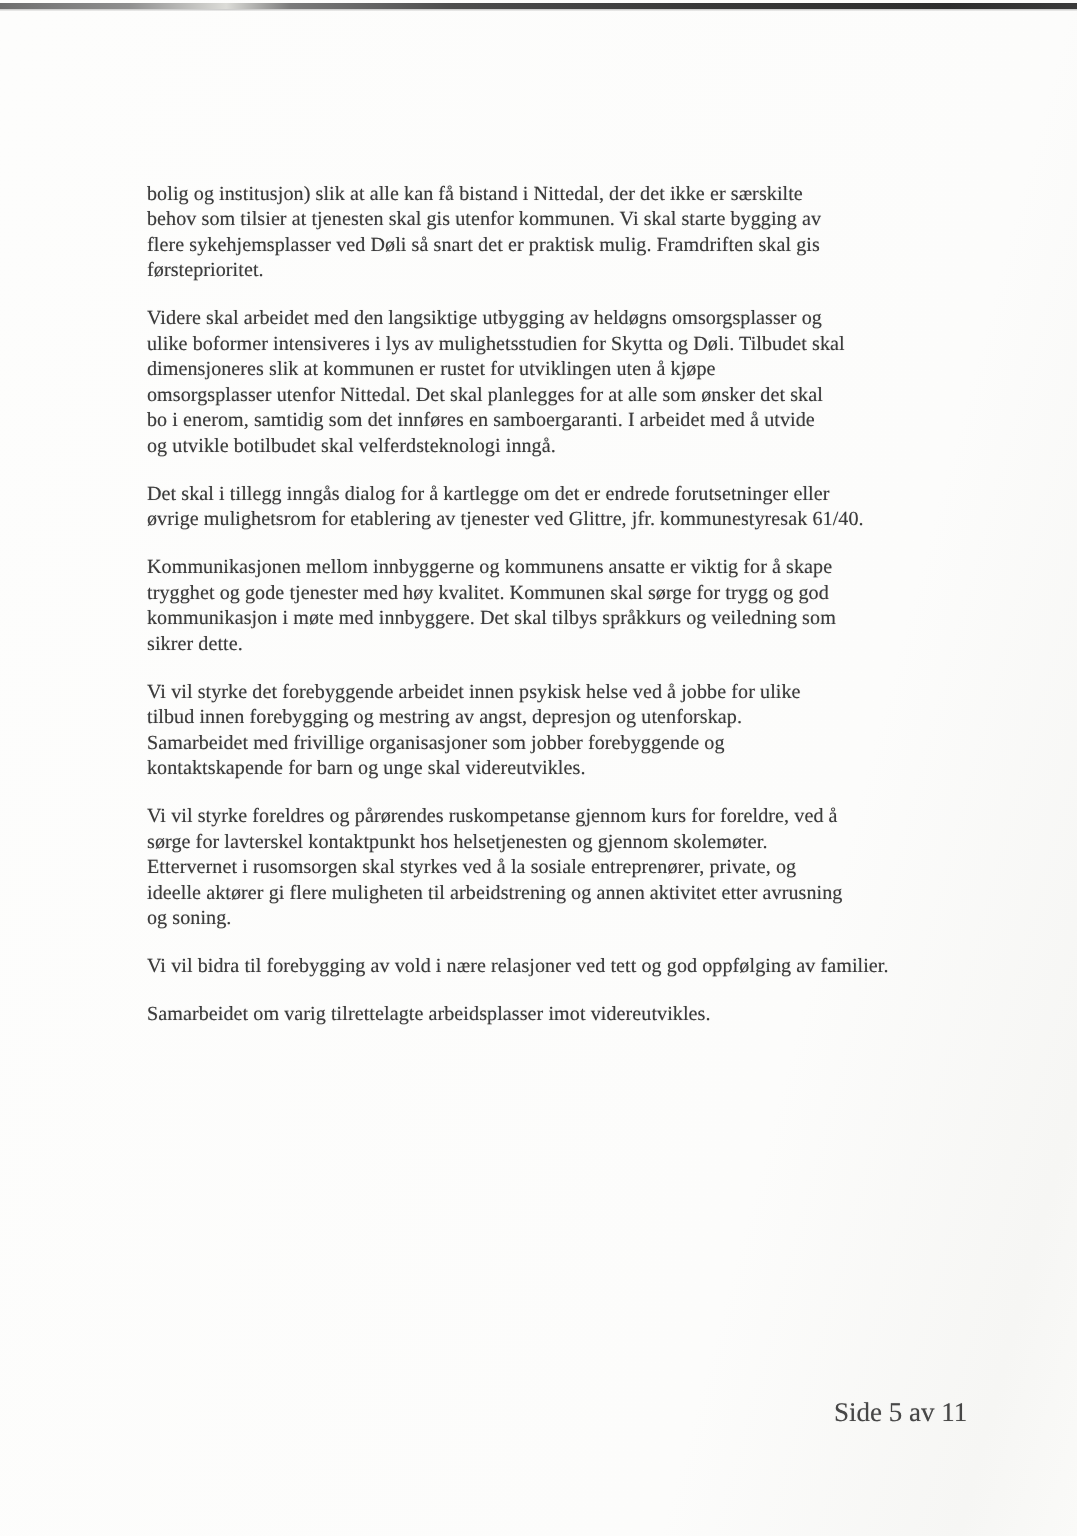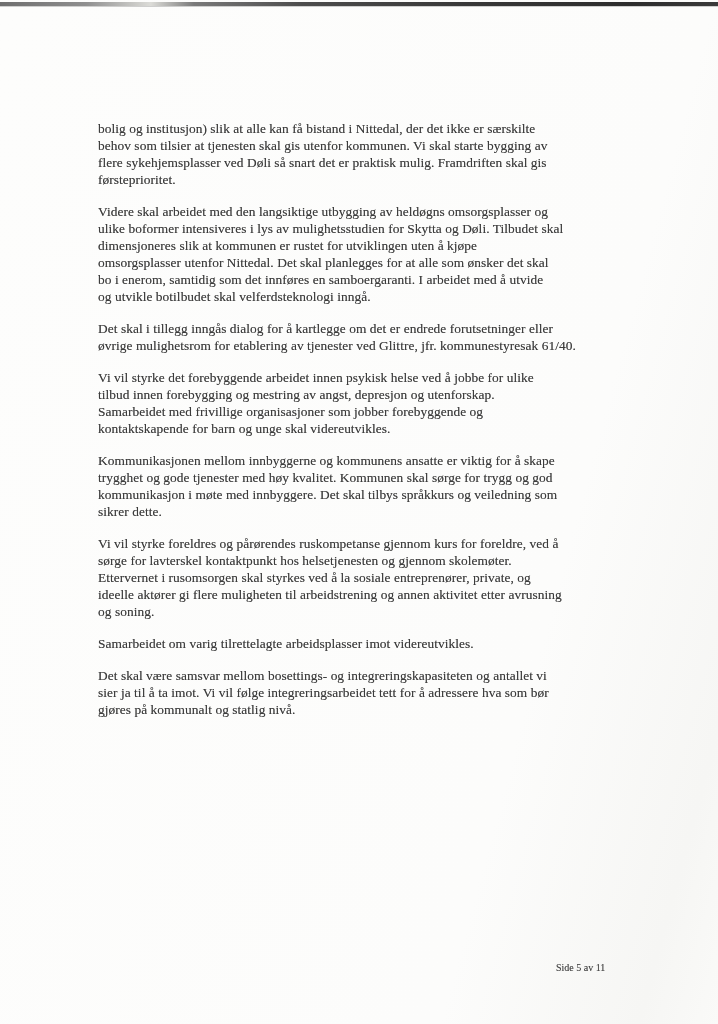--- a/index.html
+++ b/index.html
@@ -48,22 +48,22 @@
     font-size: 13.4px;
     line-height: 17px;
     color: #3c3c3c;
     white-space: pre;           
     letter-spacing: 0.05px;
     text-shadow: 0 0 0.5px rgba(70,70,70,0.55);  
   }
   .footer {
     position: absolute;
     left: 556px;
-    top: 959px;
-    font-size: 10px;
+    top: 933px;
+    font-size: 18px;
     line-height: 17px;
     color: #474747;
     text-shadow: 0 0 0.5px rgba(70,70,70,0.5);
   }
 </style>
 </head>
 <body>
 
 <div class="page">
   <div class="scan-edge-top"></div>
@@ -74,33 +74,31 @@
 flere sykehjemsplasser ved Døli så snart det er praktisk mulig. Framdriften skal gis
 førsteprioritet.</p>
     <p class="par">Videre skal arbeidet med den langsiktige utbygging av heldøgns omsorgsplasser og
 ulike boformer intensiveres i lys av mulighetsstudien for Skytta og Døli. Tilbudet skal
 dimensjoneres slik at kommunen er rustet for utviklingen uten å kjøpe
 omsorgsplasser utenfor Nittedal. Det skal planlegges for at alle som ønsker det skal
 bo i enerom, samtidig som det innføres en samboergaranti. I arbeidet med å utvide
 og utvikle botilbudet skal velferdsteknologi inngå.</p>
     <p class="par">Det skal i tillegg inngås dialog for å kartlegge om det er endrede forutsetninger eller
 øvrige mulighetsrom for etablering av tjenester ved Glittre, jfr. kommunestyresak 61/40.</p>
+    <p class="par">Kommunikasjonen mellom innbyggerne og kommunens ansatte er viktig for å skape
+trygghet og gode tjenester med høy kvalitet. Kommunen skal sørge for trygg og god
+kommunikasjon i møte med innbyggere. Det skal tilbys språkkurs og veiledning som
+sikrer dette.</p>
     <p class="par">Vi vil styrke det forebyggende arbeidet innen psykisk helse ved å jobbe for ulike
 tilbud innen forebygging og mestring av angst, depresjon og utenforskap.
 Samarbeidet med frivillige organisasjoner som jobber forebyggende og
 kontaktskapende for barn og unge skal videreutvikles.</p>
-    <p class="par">Kommunikasjonen mellom innbyggerne og kommunens ansatte er viktig for å skape
-trygghet og gode tjenester med høy kvalitet. Kommunen skal sørge for trygg og god
-kommunikasjon i møte med innbyggere. Det skal tilbys språkkurs og veiledning som
-sikrer dette.</p>
     <p class="par">Vi vil styrke foreldres og pårørendes ruskompetanse gjennom kurs for foreldre, ved å
 sørge for lavterskel kontaktpunkt hos helsetjenesten og gjennom skolemøter.
 Ettervernet i rusomsorgen skal styrkes ved å la sosiale entreprenører, private, og
 ideelle aktører gi flere muligheten til arbeidstrening og annen aktivitet etter avrusning
 og soning.</p>
+    <p class="par">Vi vil bidra til forebygging av vold i nære relasjoner ved tett og god oppfølging av familier.</p>
     <p class="par">Samarbeidet om varig tilrettelagte arbeidsplasser imot videreutvikles.</p>
-    <p class="par">Det skal være samsvar mellom bosettings- og integreringskapasiteten og antallet vi
-sier ja til å ta imot. Vi vil følge integreringsarbeidet tett for å adressere hva som bør
-gjøres på kommunalt og statlig nivå.</p>
   </main>
 
   <div class="footer">Side 5 av 11</div>
 </div>
 
 </body></html>

